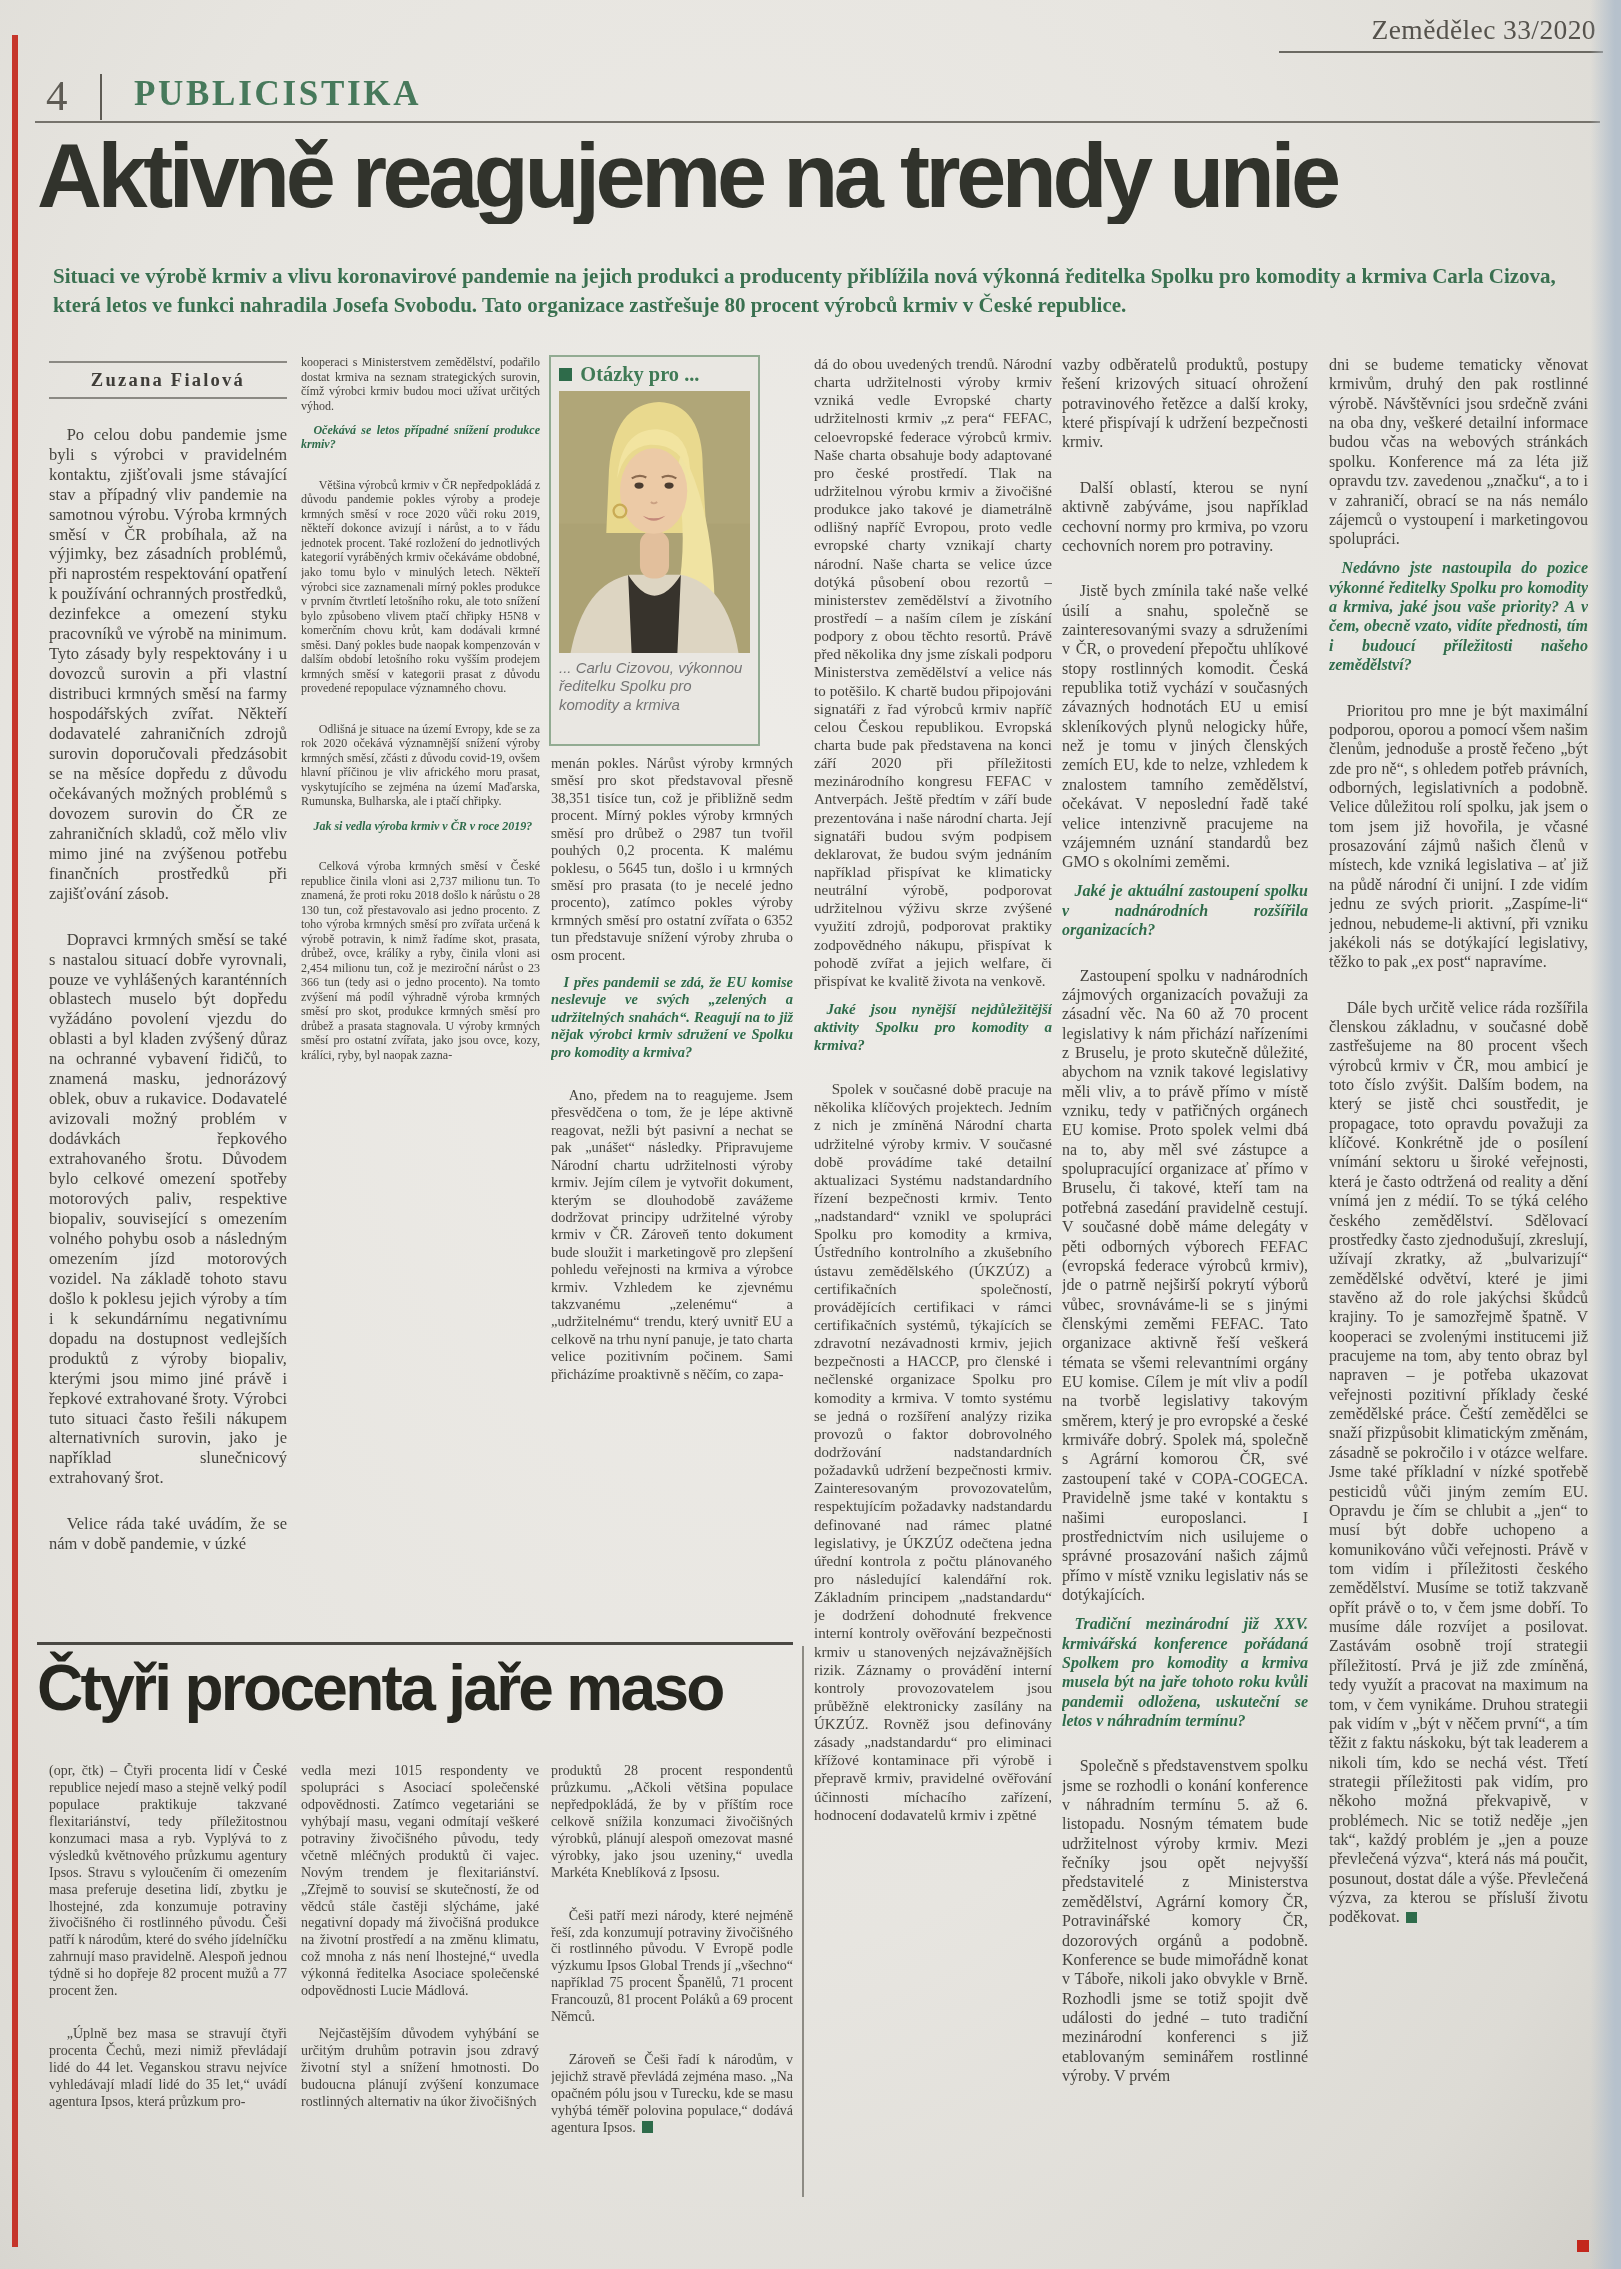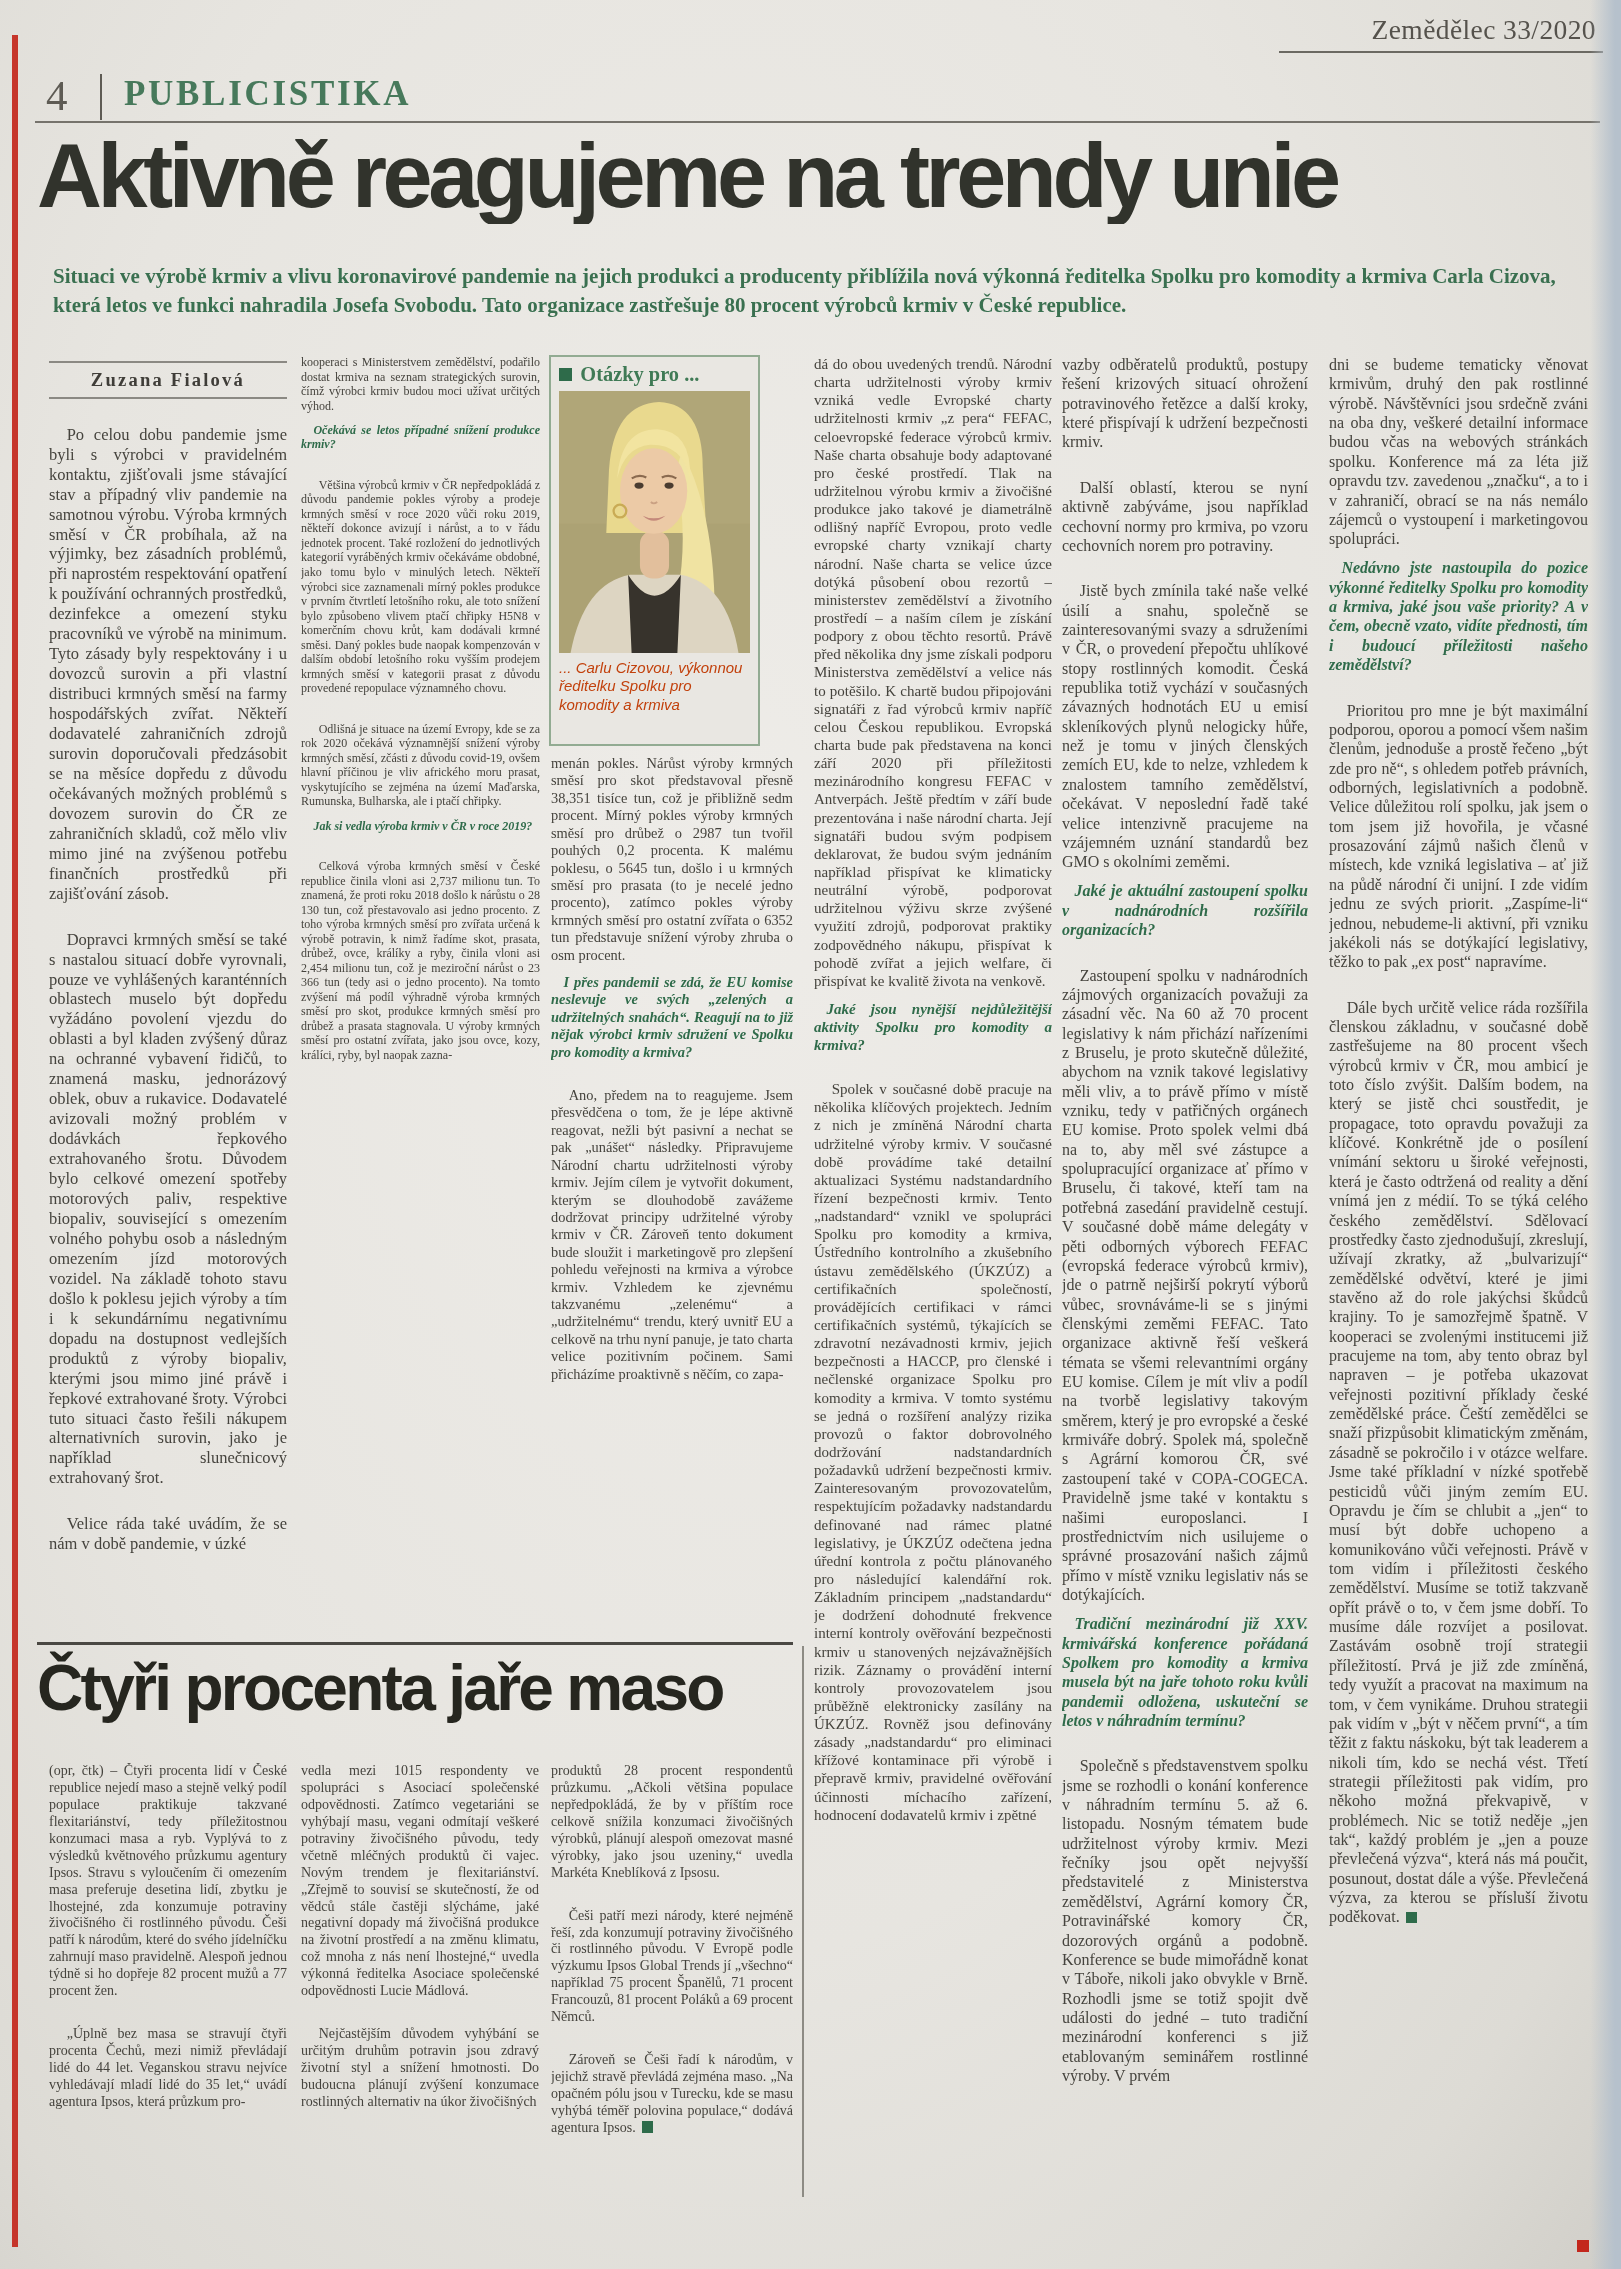--- a/index.html
+++ b/index.html
@@ -10,21 +10,21 @@
     background:linear-gradient(to right, rgba(182,193,204,0), #b6c1cc 78%);}
   .red-bar{position:absolute;left:11.5px;top:35px;width:6.2px;height:2212px;background:#c3271c;opacity:.92;}
   .corner-mark{position:absolute;left:1577px;top:2240px;width:11.5px;height:11.5px;background:#c3271c;}
 
   .masthead{position:absolute;top:14px;left:1135px;width:461px;text-align:right;
     font-size:27.5px;color:#55524c;letter-spacing:0.4px;}
   .masthead-rule{position:absolute;top:51px;left:1279px;width:324px;height:1.8px;background:#6b6962;}
 
   .pagenum{position:absolute;left:46px;top:71px;font-size:43px;color:#5e5b54;}
   .pagenum-div{position:absolute;left:100px;top:74px;width:1.8px;height:46px;background:#5e5b54;}
-  .section{position:absolute;left:124px;top:74px;font-size:35px;font-weight:bold;color:#47795b;letter-spacing:2.7px;}
+  .section{position:absolute;left:134px;top:74px;font-size:35px;font-weight:bold;color:#47795b;letter-spacing:2.7px;}
   .header-rule{position:absolute;left:35px;top:121px;width:1565px;height:1.8px;background:#76736c;}
 
   .headline{position:absolute;left:37px;top:129px;width:1562px;margin:0;overflow:hidden;white-space:nowrap;
     font-family:"Liberation Sans", sans-serif;font-weight:bold;font-size:90px;line-height:1.05;
     letter-spacing:-4.4px;color:#31332c;}
   .lede{position:absolute;left:53px;top:262px;width:1507px;margin:0;
     font-weight:bold;font-size:21px;line-height:29px;color:#3a7050;}
 
   .col{position:absolute;overflow:hidden;text-align:justify;line-height:1.21;}
   .c1{left:49px;top:356px;width:238px;height:1287px;font-size:16.5px;}
@@ -44,21 +44,21 @@
   .byline-rule{height:1.3px;background:#8b8983;margin:3.5px 0;}
   .byline-name{font-weight:bold;font-size:18.6px;letter-spacing:2.2px;color:#3f3d38;padding:2.7px 0;}
 
   .photo-box{position:absolute;left:549px;top:355px;width:211px;height:391px;
     border:2.2px solid #92ab92;background:#e9e7e2;box-sizing:border-box;}
   .pbx-head{padding:6.2px 8px 4.4px;font-weight:bold;font-size:20.4px;color:#3f7a55;}
   .pbx-square{display:inline-block;width:13.3px;height:13.3px;background:#2e6b4a;margin-right:8px;}
   .pbx-photo{margin:0 8px;height:262px;overflow:hidden;background:#b0a678;}
   .pbx-photo svg{display:block;width:100%;height:100%;}
   .pbx-caption{padding:6.2px 8px 8px;font-family:"Liberation Sans", sans-serif;font-style:italic;
-    font-size:15px;line-height:18.6px;color:#c2410c;text-align:left;}
+    font-size:15px;line-height:18.6px;color:#737373;text-align:left;}
 
   .b-rule{position:absolute;left:37px;top:1642px;width:756px;height:2.7px;background:#4a4843;}
   .headline2{position:absolute;left:37px;top:1651px;width:759px;margin:0;overflow:hidden;white-space:nowrap;
     font-family:"Liberation Sans", sans-serif;font-weight:bold;font-size:64px;letter-spacing:-2.7px;color:#26261f;}
   .bA{left:49px;top:1763px;width:238px;height:434px;font-size:14px;}
   .bB{left:301px;top:1763px;width:238px;height:434px;font-size:14px;}
   .bC{left:551px;top:1763px;width:242px;height:434px;font-size:14px;}
   .v-div{position:absolute;left:802px;top:1646px;width:1.8px;height:551px;background:#8d8b84;}
 </style>
 </head>

